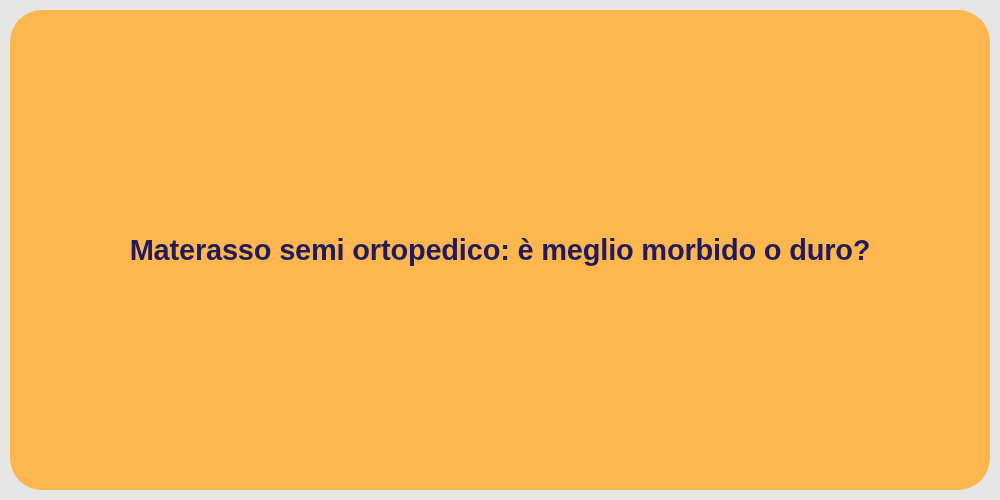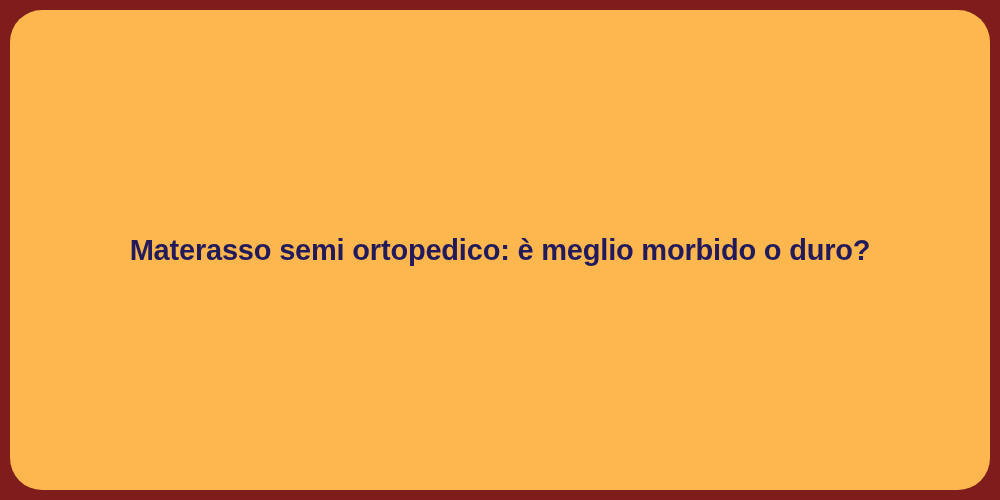--- a/index.html
+++ b/index.html
@@ -11,21 +11,21 @@
     height: 500px;
     overflow: hidden;
     font-family: "Liberation Sans", sans-serif;
   }
 
   .banner {
     position: relative;
     width: 1000px;
     height: 500px;
     box-sizing: border-box;
-    background: #7f1d1d;
+    background: #e5e5e5;
     display: flex;
     align-items: center;
     justify-content: center;
     padding-left: 12px;
   }
 
   .card {
     position: absolute;
     left: 10px;
     top: 10px;

